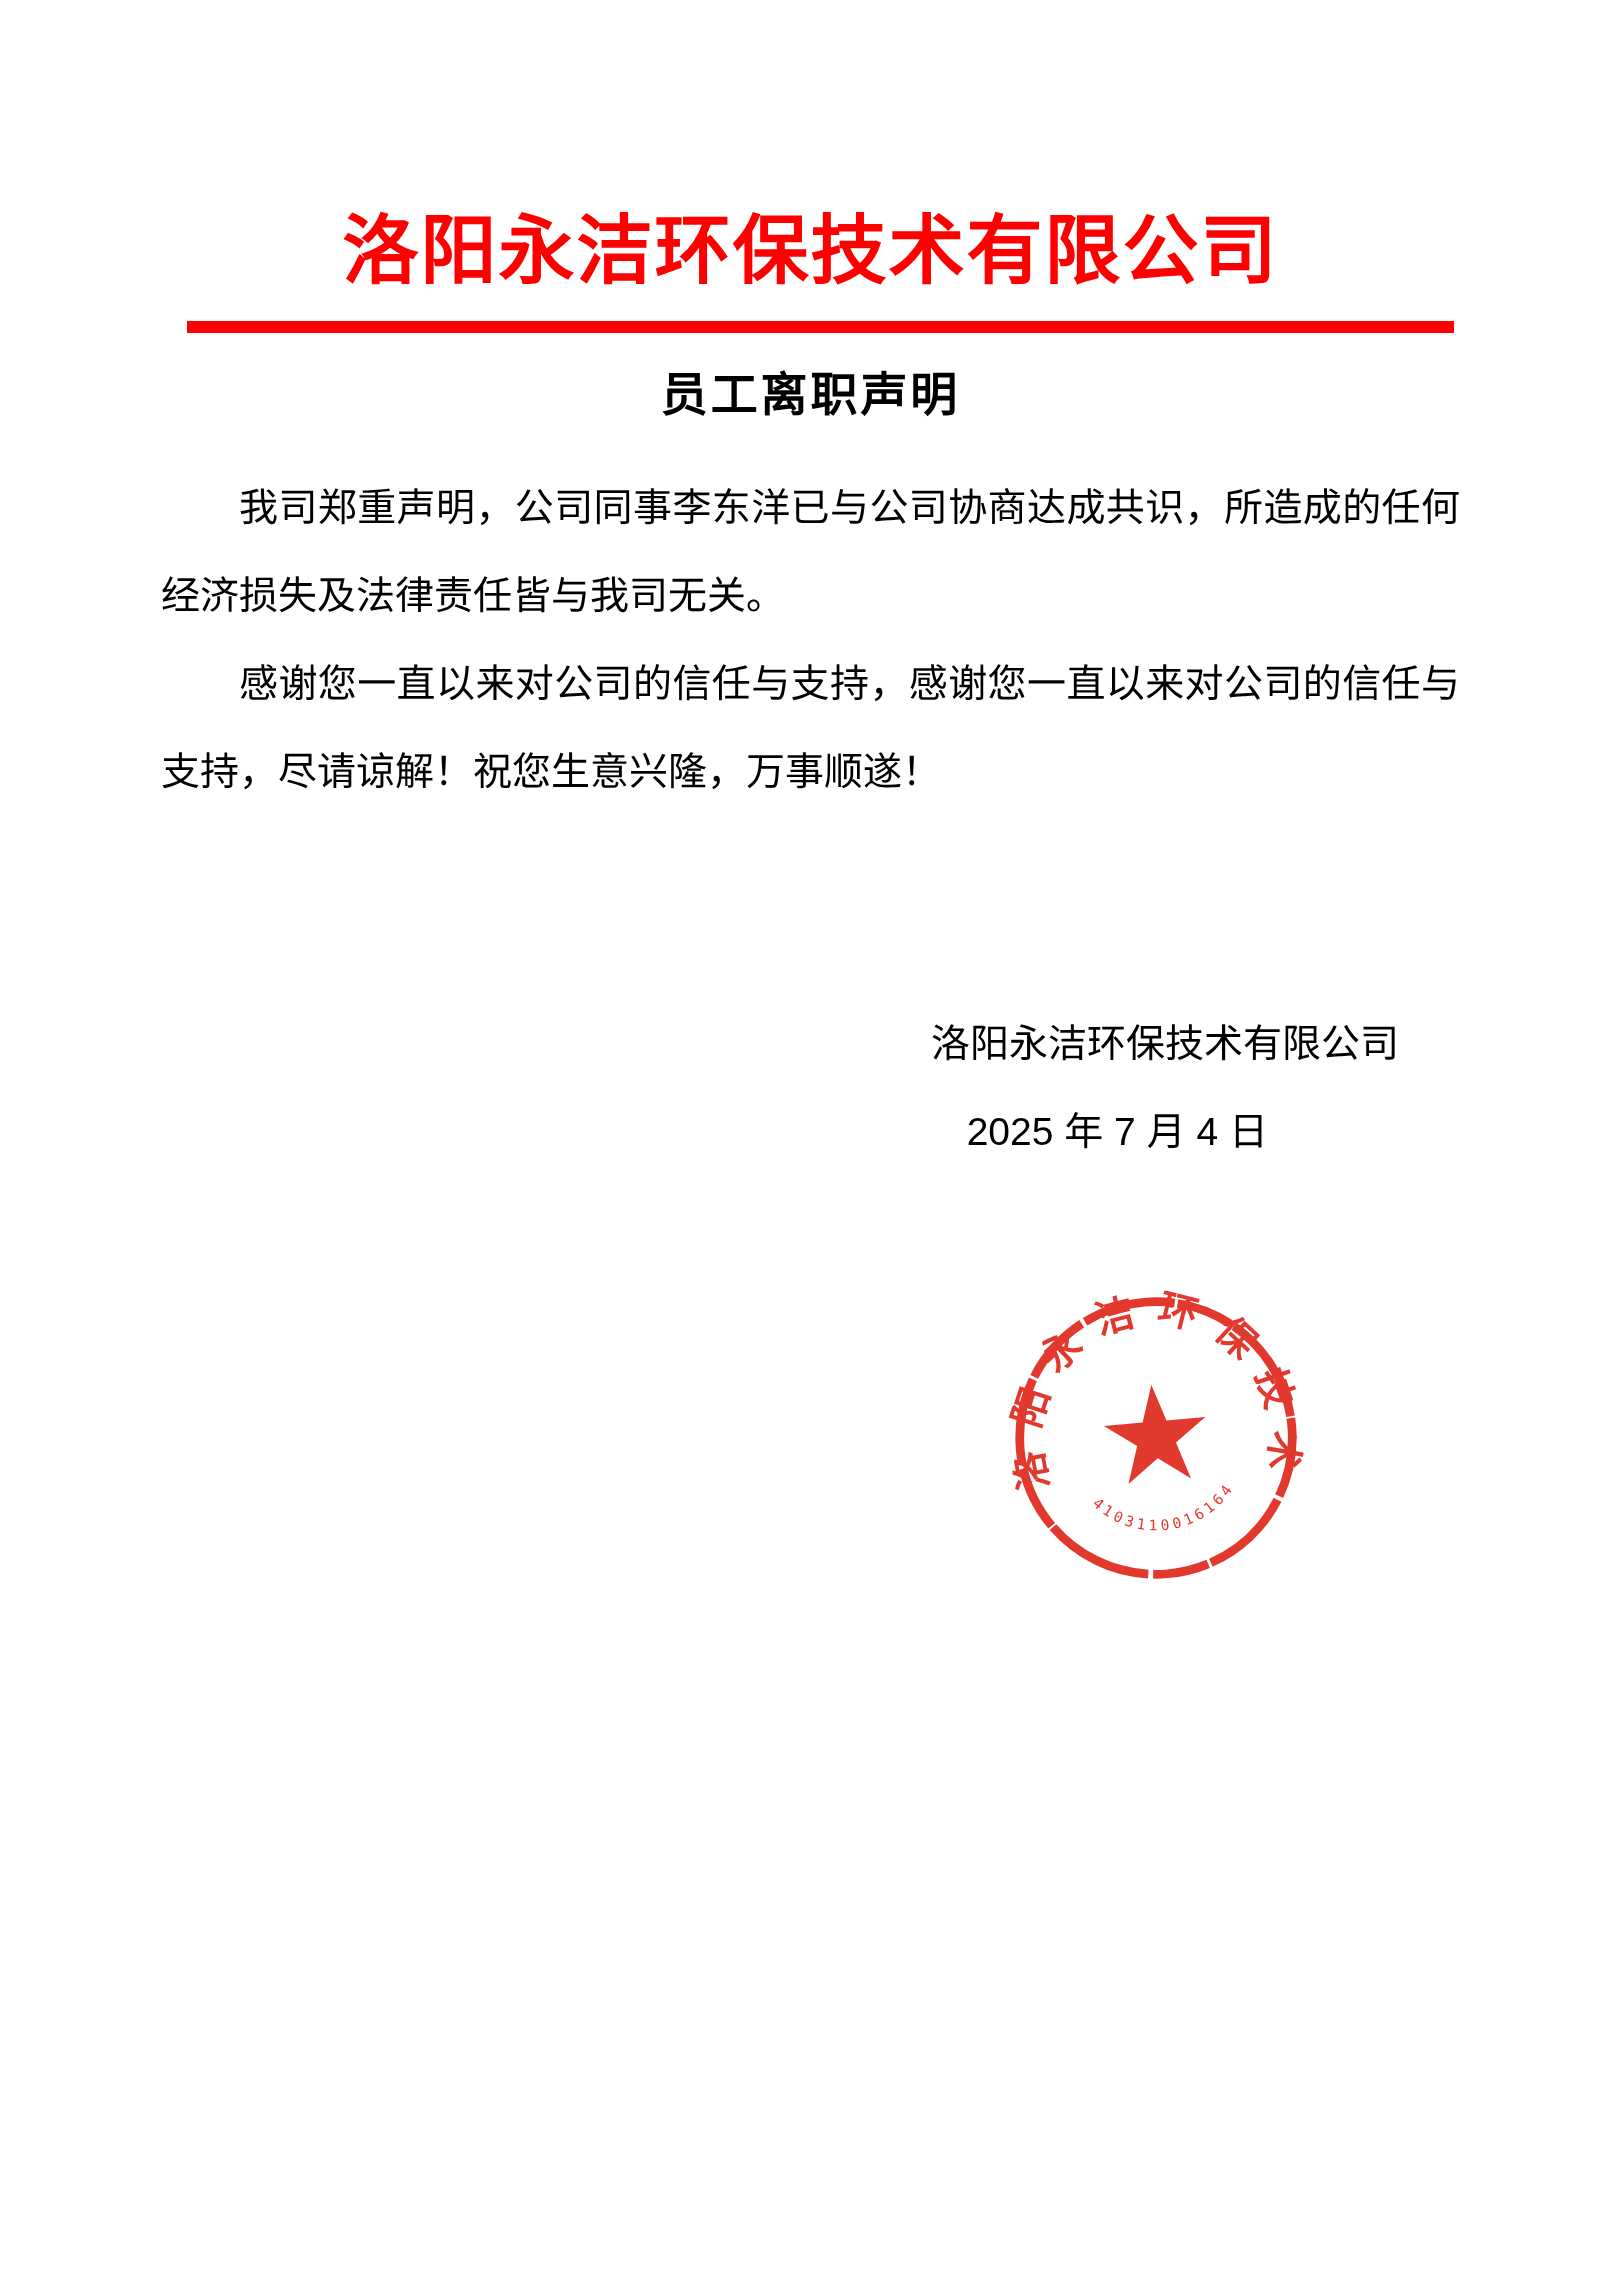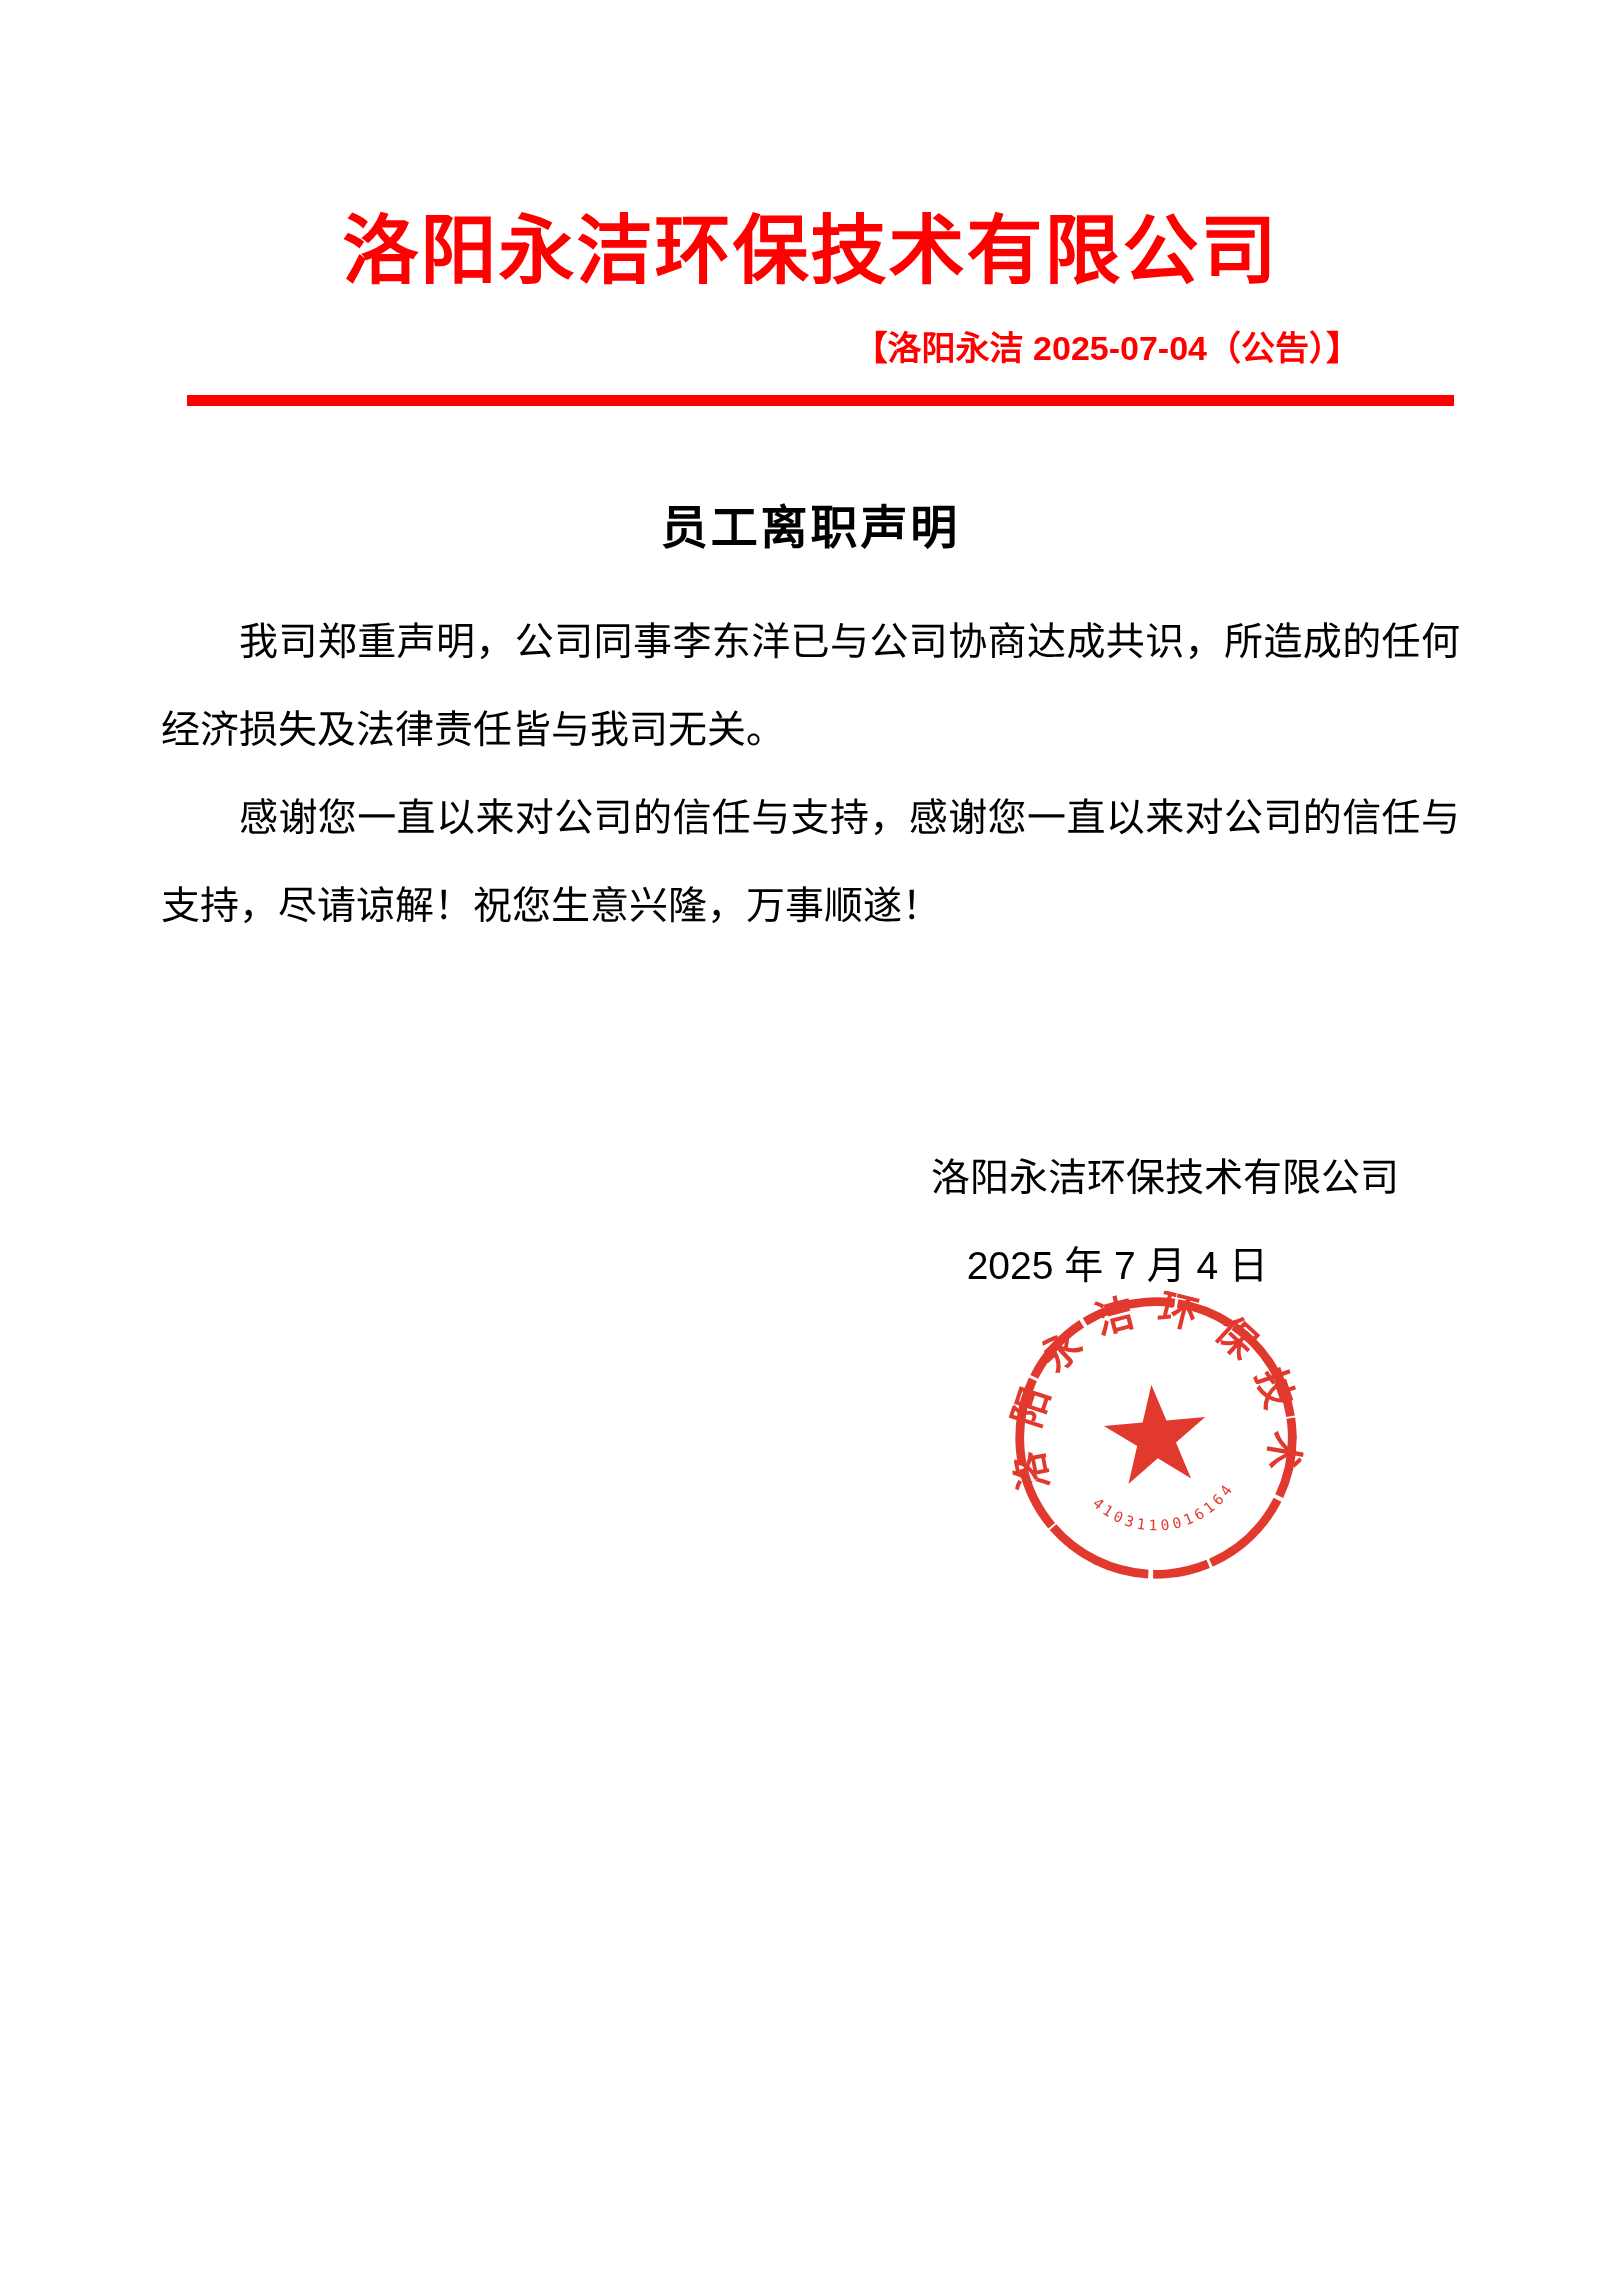--- a/index.html
+++ b/index.html
@@ -40,21 +40,21 @@
     line-height:1.2;
   }
   .rule{
     margin-top:25.5px;
     margin-left:25.5px;
     margin-right:5.9px;
     height:11.8px;
     background:var(--accent);
   }
   .doc-title{
-    margin-top:94px;
+    margin-top:34px;
     text-align:center;
     font-weight:800;
     font-size:47px;
     letter-spacing:2.9px;
     line-height:1.2;
   }
   .body-text{
     margin-top:41px;
     font-size:39px;
     line-height:88px;
@@ -106,21 +106,20 @@
   }
 </style>
 </head>
 <body>
 
 <div class="page">
   <div class="content">
 
     <div class="company-title">洛阳永洁环保技术有限公司</div>
 
-    <div class="doc-number">【洛阳永洁 2025-07-04（公告）】</div>
 
     <div class="rule"></div>
 
     <div class="doc-title">员工离职声明</div>
 
     <div class="body-text">
       <p class="para">我司郑重声明，公司同事李东洋已与公司协商达成共识，所造成的任何经济损失及法律责任皆与我司无关。</p>
       <p class="para">感谢您一直以来对公司的信任与支持，感谢您一直以来对公司的信任与支持，尽请谅解！祝您生意兴隆，万事顺遂！</p>
     </div>
 

